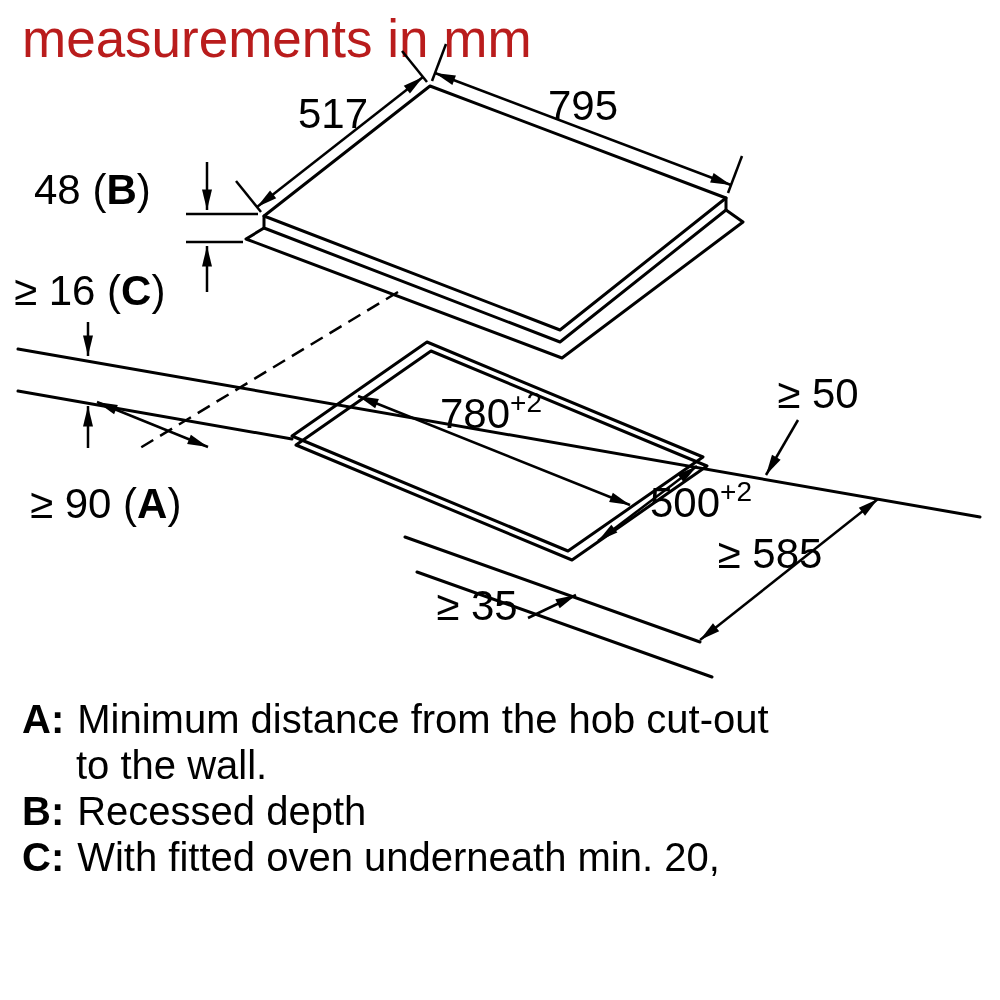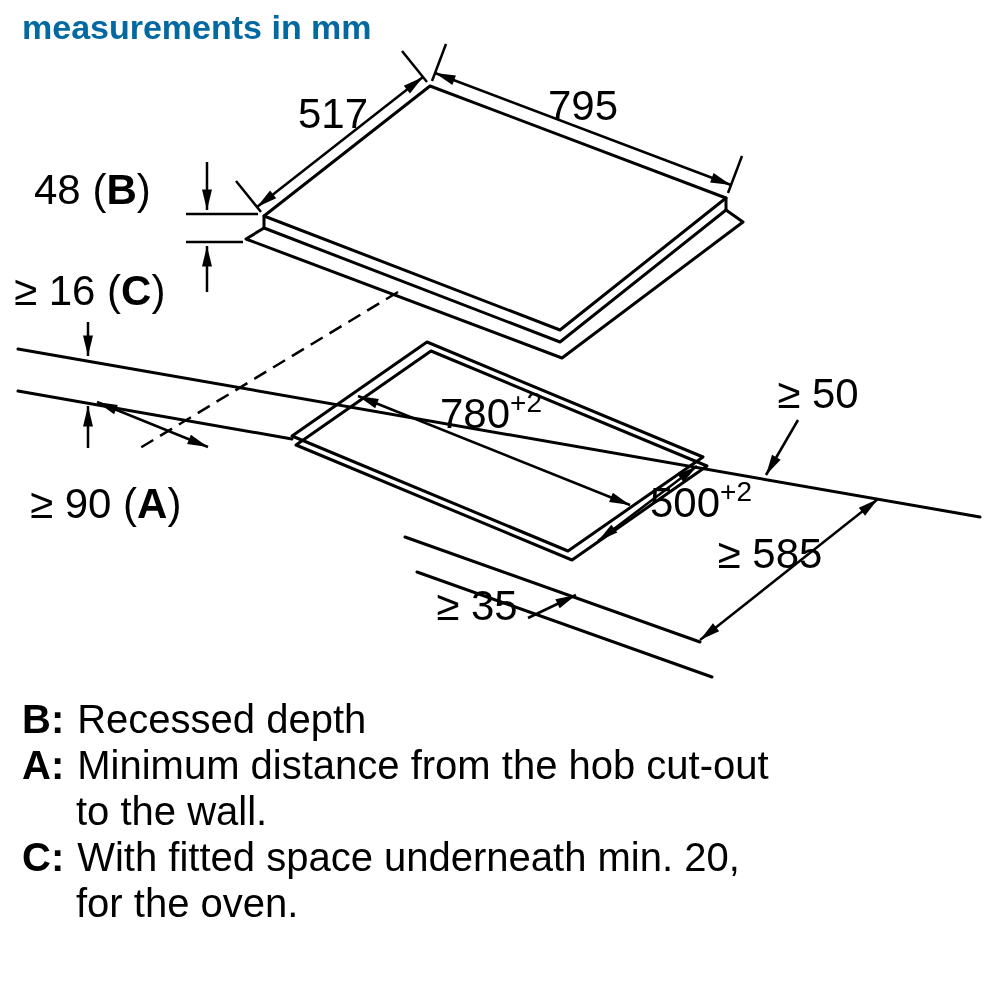--- a/index.html
+++ b/index.html
@@ -1,18 +1,18 @@
 <!DOCTYPE html>
 <html><head>
 <meta charset="utf-8">
 <style>
   html,body{margin:0;padding:0;background:#fff;}
   #page{position:relative;width:1000px;height:1000px;background:#ffffff;overflow:hidden;
         font-family:"Liberation Sans", sans-serif;color:#000;}
-  #title{position:absolute;left:22px;top:8px;font-size:34px;color:#0369a1;font-weight:bold;}
+  #title{position:absolute;left:22px;top:8px;font-size:53px;color:#b91c1c;}
   #drawing{position:absolute;left:0;top:0;}
   .draw{stroke:#000;stroke-width:3;fill:none;stroke-linejoin:round;stroke-linecap:round;}
   .face{fill:#ffffff;}
   .dim{stroke:#000;stroke-width:2.5;fill:none;}
   .dashed{stroke:#000;stroke-width:2.5;fill:none;stroke-dasharray:14 8;}
   .dimtext{font-family:"Liberation Sans", sans-serif;font-size:42px;fill:#000;}
   .sup{font-size:28px;}
   .b{font-weight:bold;}
   #legend{position:absolute;left:22px;top:696px;width:950px;font-size:40px;line-height:46px;}
   .legend-line{white-space:nowrap;}
@@ -119,25 +119,24 @@
     </g>
 
     <g>
       <line class="dim" x1="528" y1="618" x2="576" y2="595" marker-end="url(#ae)"></line>
       <text class="dimtext" x="477" y="620" text-anchor="middle">≥ 35</text>
     </g>
   </svg>
 
   <div id="legend">
     <div class="legend-item">
-      <div class="legend-line"><span class="legend-letter">B</span><span class="legend-sep">:</span><span>Recessed depth</span></div>
-    </div>
-    <div class="legend-item">
       <div class="legend-line"><span class="legend-letter">A</span><span class="legend-sep">:</span><span>Minimum distance from the hob cut-out</span></div>
       <div class="legend-line cont">to the wall.</div>
     </div>
     <div class="legend-item">
-      <div class="legend-line"><span class="legend-letter">C</span><span class="legend-sep">:</span><span>With fitted space underneath min. 20,</span></div>
-      <div class="legend-line cont">for the oven.</div>
+      <div class="legend-line"><span class="legend-letter">B</span><span class="legend-sep">:</span><span>Recessed depth</span></div>
+    </div>
+    <div class="legend-item">
+      <div class="legend-line"><span class="legend-letter">C</span><span class="legend-sep">:</span><span>With fitted oven underneath min. 20,</span></div>
     </div>
   </div>
 
 </div>
 
 </body></html>

